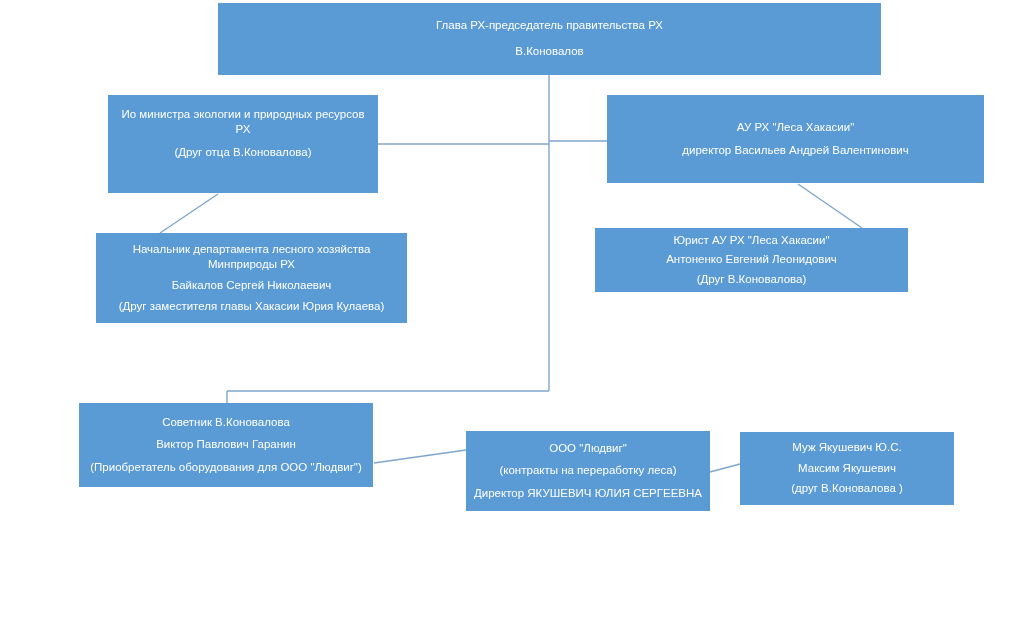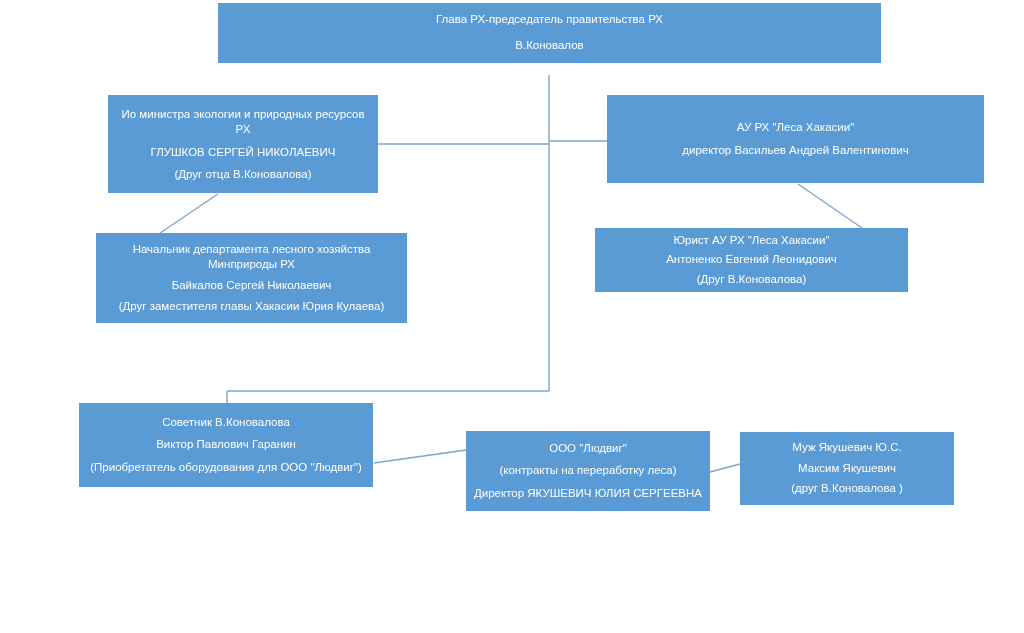--- a/index.html
+++ b/index.html
@@ -34,21 +34,21 @@
     text-align: center;
     font-size: 11.5px;
     line-height: 1.35;
     box-sizing: border-box;
     padding: 4px 8px;
   }
   .node .para {
     margin: 3.5px 0;
   }
   
-  .node-head     { left: 218px; top:   3px; width: 663px; height: 60px; }
+  .node-head     { left: 218px; top:   3px; width: 663px; height: 72px; }
   .node-head .para { margin: 5px 0; }
   .node-minister { left:  80px; top:  95px; width: 270px; height: 98px;
                    justify-content: flex-start; padding-top: 8px; margin-left: 28px; }
   .node-lesa     { left: 607px; top:  95px; width: 377px; height: 88px; }
   .node-baikalov { left:  96px; top: 233px; width: 311px; height: 90px; padding: 2px 6px; }
   .node-baikalov .para { margin: 2.5px 0; }
   .node-yurist   { left: 595px; top: 228px; width: 313px; height: 64px; }
   .node-yurist .para { margin: 2px 0; }
   .node-sovetnik { left:  79px; top: 403px; width: 294px; height: 84px; padding: 2px 4px; }
   .node-ludwig   { left: 466px; top: 431px; width: 244px; height: 80px; }
@@ -82,21 +82,20 @@
     </g>
   </svg>
 
   <div class="node node-head">
     <div class="para">Глава РХ-председатель  правительства  РХ</div>
     <div class="para">В.Коновалов</div>
   </div>
 
   <div class="node node-minister">
     <div class="para">Ио министра экологии и  природных ресурсов РХ</div>
-    <div class="para">ГЛУШКОВ СЕРГЕЙ  НИКОЛАЕВИЧ</div>
     <div class="para">(Друг отца В.Коновалова)</div>
   </div>
 
   <div class="node node-lesa">
     <div class="para">АУ РХ "Леса Хакасии"</div>
     <div class="para">директор  Васильев Андрей  Валентинович</div>
   </div>
 
   <div class="node node-baikalov">
     <div class="para">Начальник департамента лесного хозяйства Минприроды  РХ</div>

